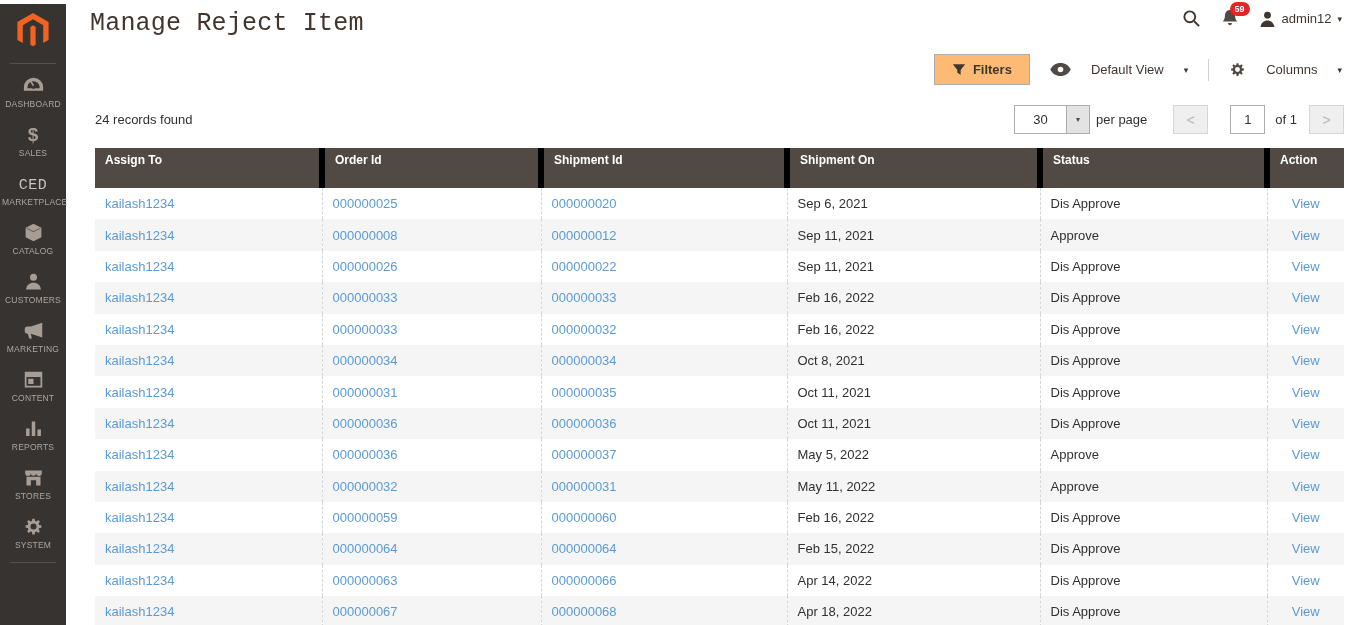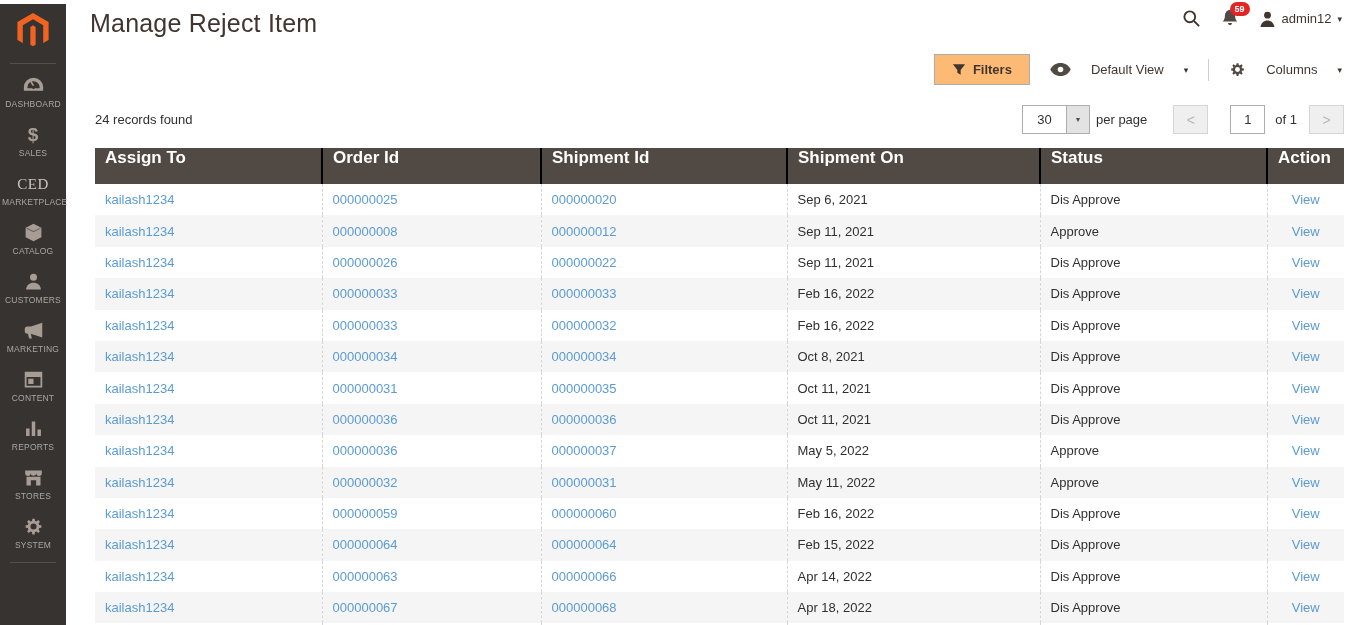--- a/index.html
+++ b/index.html
@@ -11,31 +11,31 @@
              background:#373330; z-index:10; }
   .logo-wrap { padding:9px 0 10px; text-align:center;
                border-bottom:1px solid #55504b; margin:0 10px 4px; }
   .logo-wrap svg { width:32px; height:36px; display:inline-block; }
   .nav-item { padding:7px 2px 8px; text-align:center; cursor:pointer; }
   .nav-item.selected { background:#4c4642; }
   .nav-icon { display:block; height:21px; line-height:21px; color:#a79d95; }
   .nav-item.selected .nav-icon { color:#ffffff; }
   .nav-icon svg { width:21px; height:21px; vertical-align:top; fill:currentColor; }
   .icon-text-dollar { font-size:19px; font-weight:bold; color:#a79d95; line-height:21px; }
-  .icon-text-ced { font-family:Liberation Serif, serif; font-size:15px; color:#c9c4be;
+  .icon-text-ced { font-family:Liberation Mono, monospace; font-size:15px; color:#c9c4be;
                    letter-spacing:.5px; line-height:21px; }
   .nav-label { display:block; margin-top:3px; font-size:8.5px; line-height:10px;
                color:#aaa6a2; letter-spacing:.2px; }
   .nav-item.selected .nav-label { color:#fff; }
   .nav-divider { border-top:1px solid #55504b; margin:4px 10px; }
 
   
   .main { margin-left:66px; position:relative; height:625px; }
   .page-title { font-size:25px; font-weight:400; color:#41362f;
-                padding:9px 0 0 24px; letter-spacing:.2px; }
+                padding:9px 0 0 24px; letter-spacing:.2px;font-family:Liberation Mono, monospace; }
 
   .header-actions { position:absolute; top:9px; right:24px; display:flex;
                     align-items:center; gap:20px; }
   .ha-icon { cursor:pointer; position:relative; display:inline-block; }
   .ha-icon svg { display:block; }
   .badge { position:absolute; top:-7px; left:9px; background:#e22626; color:#fff;
            font-size:9px; font-weight:bold; border-radius:9px; padding:2px 5px;
            line-height:10px; }
   .admin-box { display:flex; align-items:center; gap:6px; cursor:pointer; }
   .admin-name { font-size:13px; color:#41362f; }
@@ -50,41 +50,41 @@
   .tb-group { display:flex; align-items:center; gap:20px; cursor:pointer;
               font-size:13px; color:#41362f; }
   .tb-divider { width:1px; height:22px; background:#d1d1d1; }
 
   
   .grid-controls { display:flex; justify-content:space-between; align-items:center;
                    padding:20px 22px 14px 29px; }
   .records-found { font-size:13px; color:#303030; }
   .pager { display:flex; align-items:center; }
   .pp-select { display:flex; cursor:pointer; }
-  .pp-value { width:45px; height:29px; border:1px solid #adadad; background:#fff;
+  .pp-value { width:53px; height:29px; border:1px solid #adadad; background:#fff;
               display:flex; align-items:center; justify-content:center;
               font-size:13px; color:#303030; }
   .pp-caret { width:23px; height:29px; border:1px solid #adadad; border-left:none;
               background:#e3e3e3; display:flex; align-items:center; justify-content:center;
               font-size:8px; color:#514943; }
   .pp-label { font-size:13px; color:#303030; margin:0 26px 0 6px; }
   .page-btn { width:35px; height:29px; background:#efefef; border:1px solid #d6d6d6;
               color:#b5b5b5; font-size:14px; display:flex; align-items:center;
               justify-content:center; cursor:default; }
   .page-input { width:35px; height:29px; border:1px solid #adadad; text-align:center;
                 font-size:13px; color:#303030; margin-left:22px;
                 font-family:"Liberation Sans", sans-serif; }
   .of-label { font-size:13px; color:#303030; margin:0 12px 0 10px; }
 
   
   .grid-wrap { padding:0 22px 0 29px; }
   table { border-collapse:collapse; width:100%; table-layout:fixed; }
-  thead th { background:#514943; color:#fff; font-size:17px; font-weight:bold;
-             text-align:left; height:30px; padding:0 0 16px 10px; }
-  thead th + th { border-left:2px solid #000000; }
+  thead th { background:#514943; color:#fff; font-size:12px; font-weight:bold;
+             text-align:left; height:40px; padding:0 0 16px 10px; }
+  thead th + th { border-left:6px solid #000000; }
   tbody td { height:31.4px; font-size:13px; color:#303030; padding:0 0 0 10px;
              overflow:hidden; white-space:nowrap; }
   tbody td + td { border-left:1px dashed #d6d6d6; }
   tbody tr:nth-child(even) { background:#f5f5f5; }
   tbody a { color:#5b9bd5; text-decoration:none; cursor:pointer; }
   td.action-cell, th.action-col { text-align:center; padding-left:0; }
   th.action-col { padding-left:10px; text-align:left; }
 </style>
 </head>
 <body>

